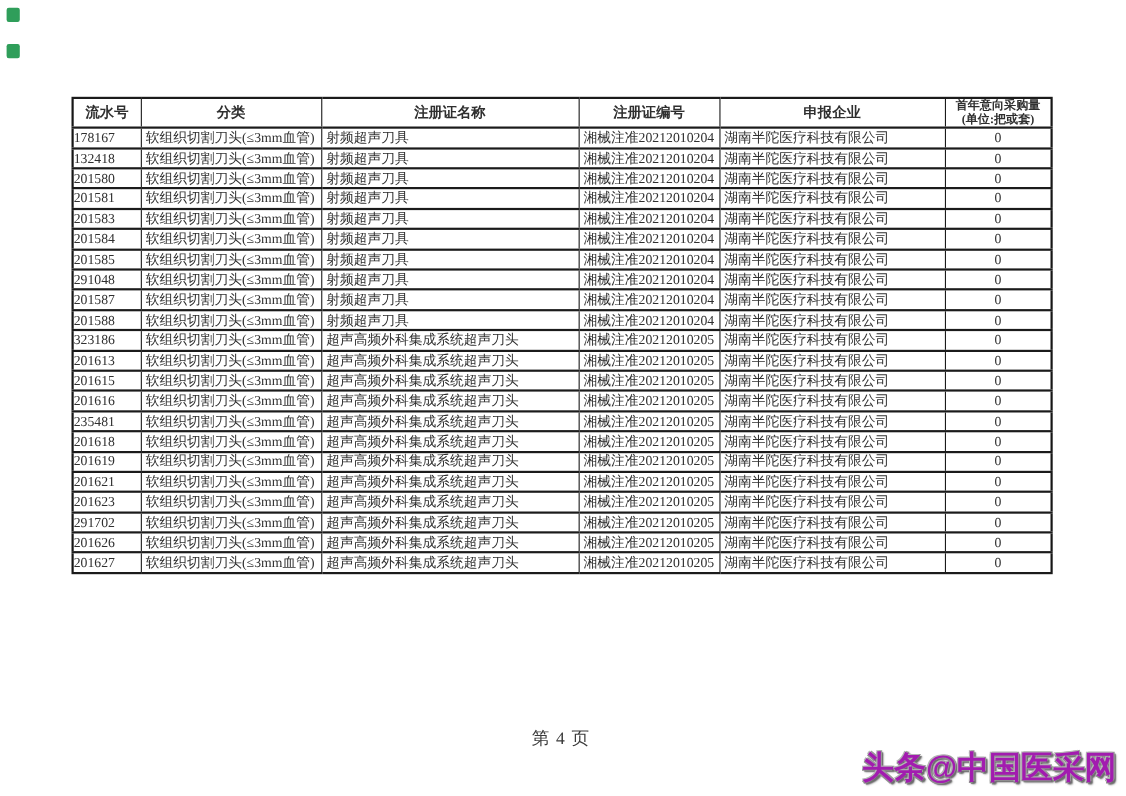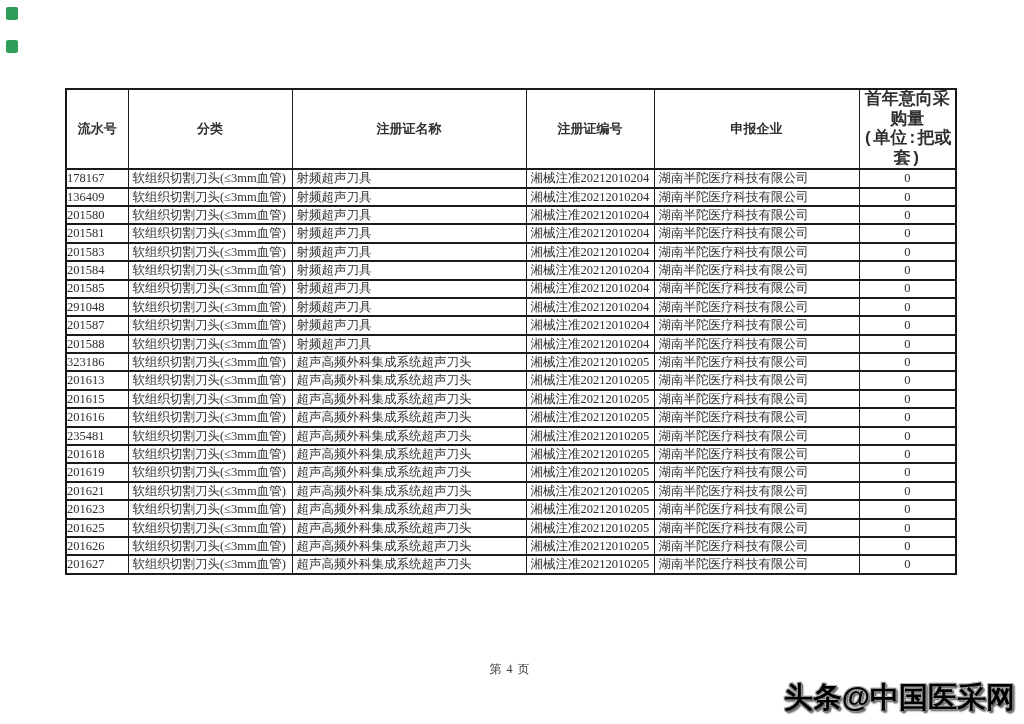--- a/index.html
+++ b/index.html
@@ -21,39 +21,39 @@
   }
   .doc th, .doc td {
     border: 1px solid #1b1b1b;
     border-top-width: 2px; border-bottom-width: 2px;
     overflow: hidden; white-space: nowrap;
   }
   .doc thead th {
     height: 22px; font-size: 13px; font-weight: bold;
     text-align: center; vertical-align: middle; line-height: 1.15;
   }
-  .doc thead th.qty-h { white-space: pre-line; font-size: 17px; font-family: Liberation Mono, monospace; }
+  .doc thead th.qty-h { white-space: pre-line; font-size: 11px; }
   .doc tbody td {
     height: 18.4px; font-size: 12.5px; vertical-align: middle; line-height: 1;
   }
   .doc td.c-sn  { }
   .doc td.c-cat, .doc td.c-name, .doc td.c-reg, .doc td.c-comp { text-align: left; padding-left: 4px; }
   .doc td.c-qty { text-align: center; }
 
   .footer {
     position: absolute; left: 65px; top: 661px; width: 890px;
-    text-align: center; font-size: 12px; color: #3a3a3a;
+    text-align: center; font-size: 16px; color: #3a3a3a;
     letter-spacing: 1px;
   }
 
   .watermark {
     position: absolute; right: 9px; bottom: 6px;
     font-family: "Liberation Sans", "DejaVu Sans", sans-serif;
     font-size: 29px; font-weight: bold; letter-spacing: 0px;
-    color: #000000;
+    color: #a21caf;
     text-shadow: -1px -1px 0 #b5b5b5, 1px -1px 0 #9a9a9a,
                  -1px 1px 0 #8f8f8f, 2px 1px 1px #6e6e6e,
                  1px 2px 1px #787878, 2px 2px 2px #6a6a6a;
     white-space: nowrap;
   }
 </style>
 </head>
 <body>
 
 <span class="marker m1" style="background: rgb(47, 158, 90);"></span>
@@ -82,21 +82,21 @@
   <tbody>
       <tr>
     <td class="c-sn">178167</td>
     <td class="c-cat">软组织切割刀头(≤3mm血管)</td>
     <td class="c-name">射频超声刀具</td>
     <td class="c-reg">湘械注准20212010204</td>
     <td class="c-comp">湖南半陀医疗科技有限公司</td>
     <td class="c-qty">0</td>
   </tr>
       <tr>
-    <td class="c-sn">136409</td>
+    <td class="c-sn">132418</td>
     <td class="c-cat">软组织切割刀头(≤3mm血管)</td>
     <td class="c-name">射频超声刀具</td>
     <td class="c-reg">湘械注准20212010204</td>
     <td class="c-comp">湖南半陀医疗科技有限公司</td>
     <td class="c-qty">0</td>
   </tr>
       <tr>
     <td class="c-sn">201580</td>
     <td class="c-cat">软组织切割刀头(≤3mm血管)</td>
     <td class="c-name">射频超声刀具</td>
@@ -226,21 +226,21 @@
   </tr>
       <tr>
     <td class="c-sn">201623</td>
     <td class="c-cat">软组织切割刀头(≤3mm血管)</td>
     <td class="c-name">超声高频外科集成系统超声刀头</td>
     <td class="c-reg">湘械注准20212010205</td>
     <td class="c-comp">湖南半陀医疗科技有限公司</td>
     <td class="c-qty">0</td>
   </tr>
       <tr>
-    <td class="c-sn">201625</td>
+    <td class="c-sn">291702</td>
     <td class="c-cat">软组织切割刀头(≤3mm血管)</td>
     <td class="c-name">超声高频外科集成系统超声刀头</td>
     <td class="c-reg">湘械注准20212010205</td>
     <td class="c-comp">湖南半陀医疗科技有限公司</td>
     <td class="c-qty">0</td>
   </tr>
       <tr>
     <td class="c-sn">201626</td>
     <td class="c-cat">软组织切割刀头(≤3mm血管)</td>
     <td class="c-name">超声高频外科集成系统超声刀头</td>

